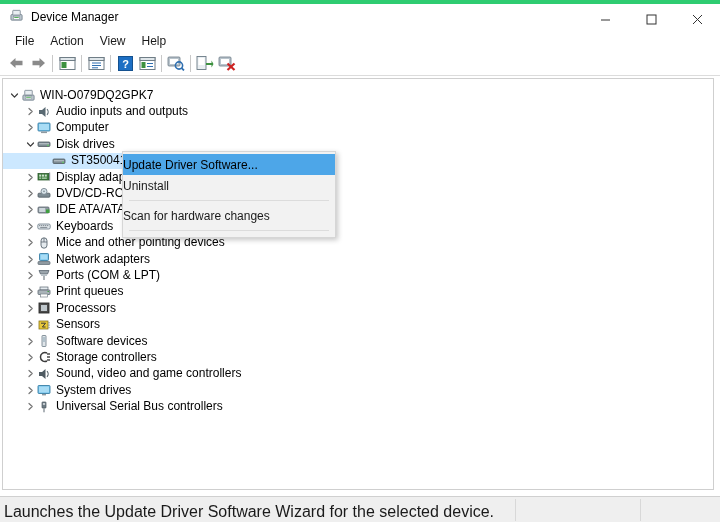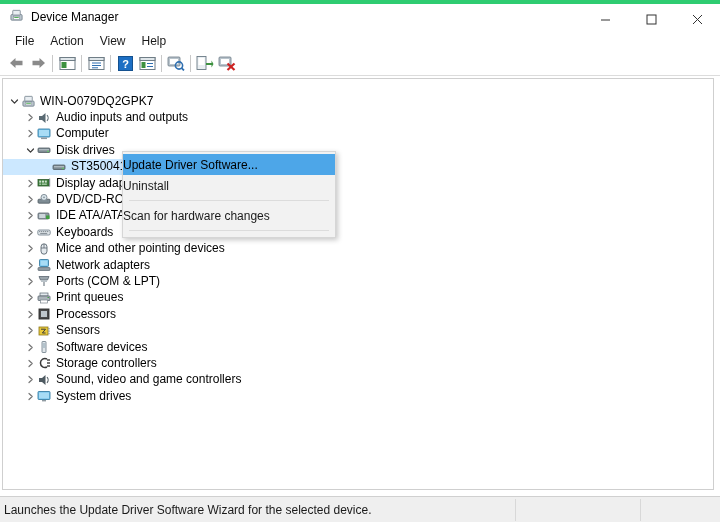--- a/index.html
+++ b/index.html
@@ -32,21 +32,21 @@
   .toolbar{position:absolute;left:0;top:51px;width:720px;height:24px;background:#ffffff;display:flex;align-items:center;padding-left:5px;}
   .tb-btn{width:22px;height:22px;display:flex;align-items:center;justify-content:center;}
   .tb-sep{width:1px;height:17px;background:#c8c8c8;margin:0 3px;}
   .toolbar-underline{position:absolute;left:0;top:75px;width:720px;height:1px;background:#dcdcdc;}
 
   
   .content{position:absolute;left:2px;top:78px;width:712px;height:412px;background:#ffffff;
            border:1px solid #cfcfcf;box-sizing:border-box;overflow:hidden;}
 
   
-  .tree{position:absolute;left:0;top:14px;width:100%;}
+  .tree{position:absolute;left:0;top:8px;width:100%;}
   .trow{position:relative;height:16.4px;display:flex;align-items:center;white-space:nowrap;}
   .chev{width:11px;height:11px;display:flex;align-items:center;justify-content:center;flex:0 0 auto;}
   .tico{width:16px;height:16px;flex:0 0 auto;display:flex;align-items:center;justify-content:center;margin-right:4px;}
   .tlabel{font-size:12px;color:#000;line-height:13px;}
   .trow.sel .selbg{position:absolute;left:0;top:0;height:16.4px;width:154px;background:#cce8ff;}
   .trow.sel .chev,.trow.sel .tico,.trow.sel .tlabel{position:relative;z-index:2;}
 
   
   .lvl0{padding-left:6px;}
   .lvl1{padding-left:22px;}
@@ -61,21 +61,21 @@
   .ctx-item.bold{font-weight:bold;}
   .ctx-sep{height:1px;background:#dcdcdc;margin:4px 6px 4px 6px;}
 
   
   .statusbar{position:absolute;left:0;top:496px;width:720px;height:26px;background:#efefef;
              border-top:1px solid #d0d0d0;box-sizing:border-box;}
   .sb-panel{position:absolute;top:2px;height:22px;box-sizing:border-box;}
   .sb-p1{left:0;width:515px;}
   .sb-p2{left:515px;width:125px;border-left:1px solid #d8d8d8;}
   .sb-p3{left:640px;width:80px;border-left:1px solid #d8d8d8;}
-  .sb-text{position:absolute;left:4px;top:4px;font-size:12px;color:#1a1a1a;white-space:nowrap;text-align:right;}
+  .sb-text{position:absolute;left:4px;top:4px;font-size:16px;color:#1a1a1a;white-space:nowrap;text-align:right;}
 </style>
 </head>
 <body>
 
 <div id="app">
 
   <div class="accent-bar"></div>
 
   <div class="titlebar">
     <div class="title-left">
@@ -495,20 +495,36 @@
         <span class="tico">
           <svg width="14" height="14" viewBox="0 0 14 14">
             <rect x="1" y="2.5" width="12" height="8" rx="0.8" fill="#6fc0ea" stroke="#3a7fa5" stroke-width="0.9"></rect>
             <rect x="2" y="3.5" width="10" height="6" fill="#a8dcf5"></rect>
             <rect x="5" y="11" width="4" height="1.4" fill="#8f9aa1"></rect>
           </svg>
         </span>
         <span class="tlabel">System drives</span>
       </div>
 
+      <div class="trow lvl1">
+        <span class="chev">
+          <svg width="9" height="9" viewBox="0 0 9 9">
+              <path d="M3 1.5 L6.2 4.5 L3 7.5" fill="none" stroke="#767676" stroke-width="1.2" stroke-linecap="round" stroke-linejoin="round"></path>
+            </svg>
+        </span>
+        <span class="tico">
+          <svg width="14" height="14" viewBox="0 0 14 14">
+            <rect x="5" y="2" width="4" height="6" rx="0.6" fill="#6f7d86" stroke="#49545b" stroke-width="0.7"></rect>
+            <rect x="5.9" y="3" width="0.9" height="2" fill="#d8dee2"></rect>
+            <rect x="7.2" y="3" width="0.9" height="2" fill="#d8dee2"></rect>
+            <rect x="6.3" y="8" width="1.4" height="4.3" fill="#8a939a"></rect>
+          </svg>
+        </span>
+        <span class="tlabel">Universal Serial Bus controllers</span>
+      </div>
 
     </div>
 
     <div class="ctxmenu" style="left:119px;top:72px;">
       <div class="ctx-item hl">Update Driver Software...</div>
       <div class="ctx-item">Uninstall</div>
       <div class="ctx-sep"></div>
       <div class="ctx-item">Scan for hardware changes</div>
       <div class="ctx-sep"></div>
     </div>

